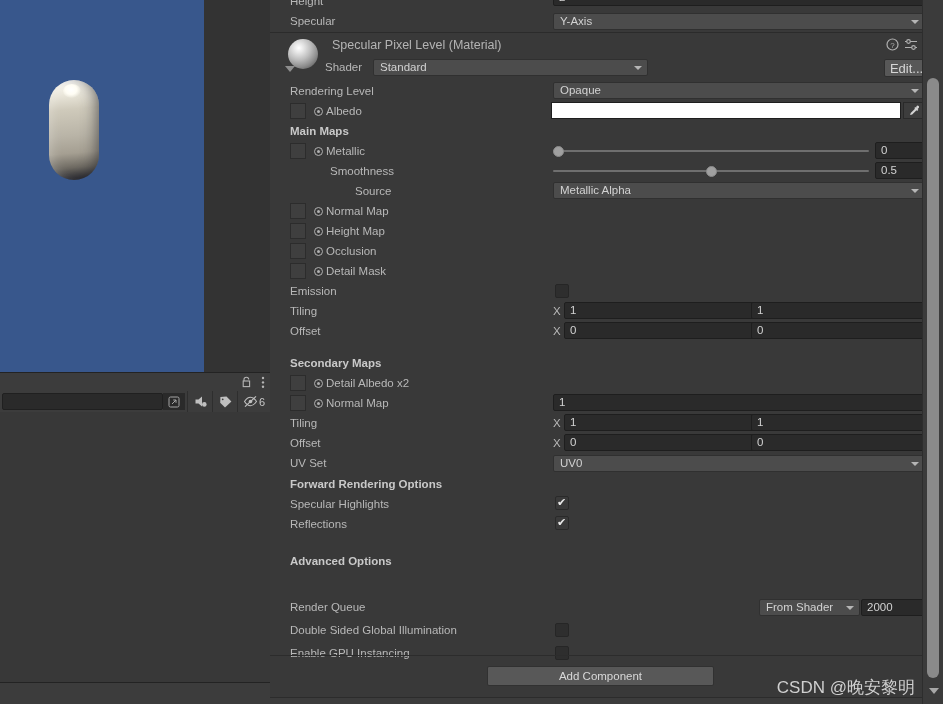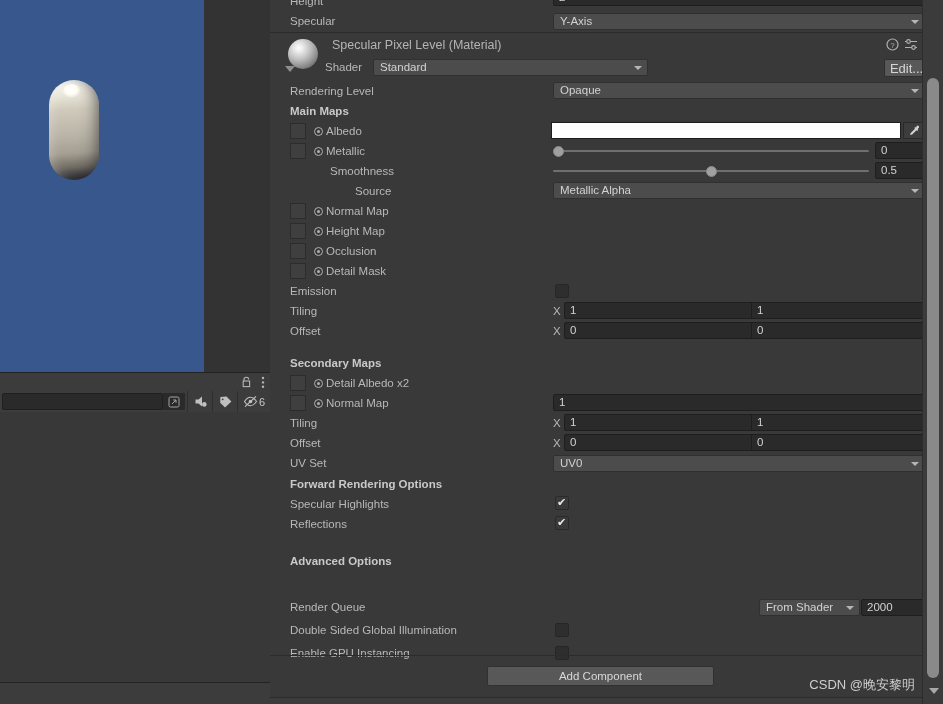--- a/index.html
+++ b/index.html
@@ -171,21 +171,21 @@
     background: #585858; border: 1px solid #313131; border-radius: 2px;
     color: #d8d8d8; display: flex; align-items: center; justify-content: center;
   }
   #insp-bottom-sep { position: absolute; left: 0; top: 655px; width: 652px; height: 1px; background: #2c2c2c; }
   #insp-bottom-bar {
     position: absolute; left: 0; top: 697px; width: 652px; height: 7px;
     border-top: 1px solid #2c2c2c; background: #3c3c3c;
   }
   #watermark {
     position: absolute; right: 28px; top: 676px;
-    font-size: 13px; color: #cfcfcf; white-space: nowrap;
+    font-size: 17px; color: #cfcfcf; white-space: nowrap;
   }
 
   
   #insp-scrollbar {
     position: absolute; right: 0; top: 0; width: 21px; height: 704px;
     background: #3b3b3b; border-left: 1px solid #2d2d2d;
   }
   #insp-scroll-thumb {
     position: absolute; left: 4px; top: 78px; width: 12px; height: 600px;
     background: #8a8a8a; border-radius: 6px;
@@ -309,36 +309,36 @@
 
       <div class="row">
         <span class="lbl">Rendering Level</span>
         <div class="dropdown" style="left:283px;width:372px;top:1px;">
           <span>Opaque</span>
           <span class="dd-arrow"></span>
         </div>
       </div>
 
       <div class="row">
-        <span class="lbl bold">Main Maps</span>
-      </div>
-
-      <div class="row">
         <div class="tex-slot"></div>
         <div class="target-dot"></div>
         <span class="lbl" style="left:56px;">Albedo</span>
         <div class="color-field" style="left:281px;width:350px;top:1px;"></div>
         <div class="eyedropper" style="left:633px;top:1px;">
           <svg class="icon-svg" width="12" height="12" viewBox="0 0 12 12">
             <path d="M9.6 1.1a1.4 1.4 0 012 2l-1 1 .7.7-1.1 1.1-.7-.7-4.3 4.3-2.1.6.6-2.1 4.3-4.3-.7-.7L8.4 2l.7.7z" fill="#d4d4d4"></path>
           </svg>
         </div>
       </div>
 
       <div class="row">
+        <span class="lbl bold">Main Maps</span>
+      </div>
+
+      <div class="row">
         <div class="tex-slot"></div>
         <div class="target-dot"></div>
         <span class="lbl" style="left:56px;">Metallic</span>
         <div class="slider" style="left:283px;width:316px;top:1px;">
           <div class="track"></div>
           <div class="knob" style="left:0px;"></div>
         </div>
         <div class="field" style="left:605px;width:50px;top:1px;">0</div>
       </div>
 

